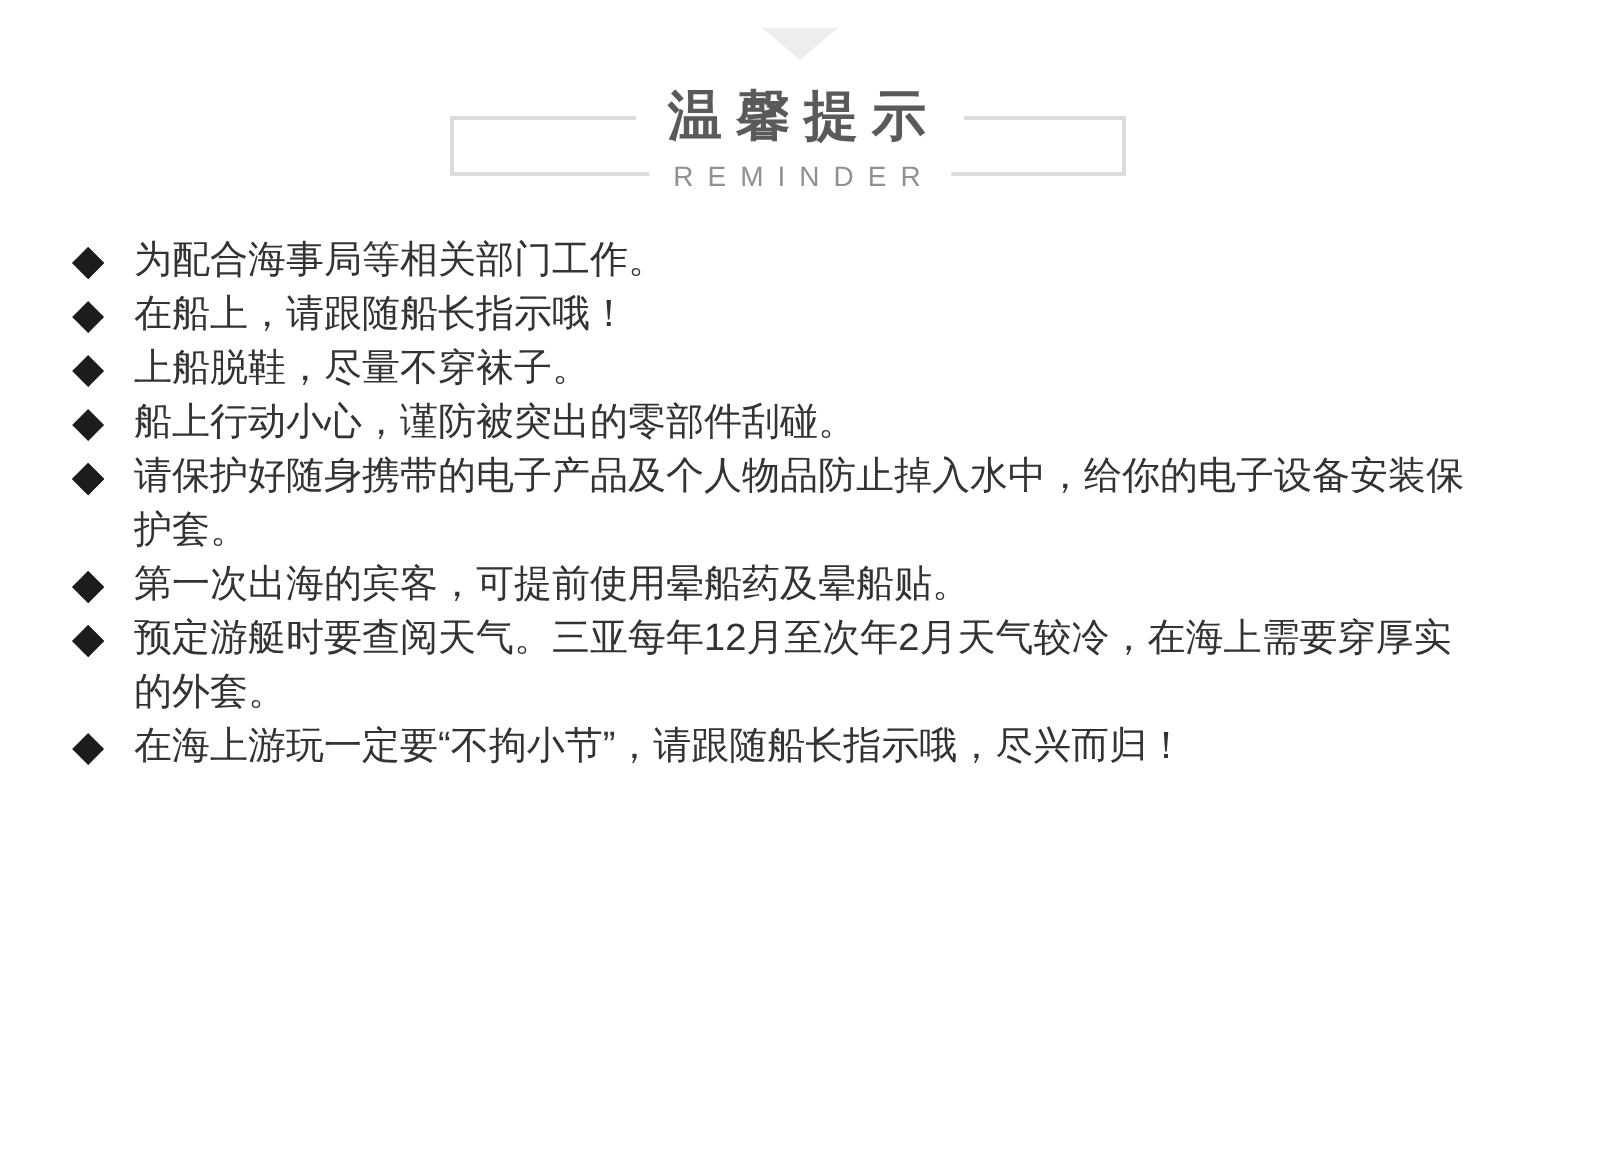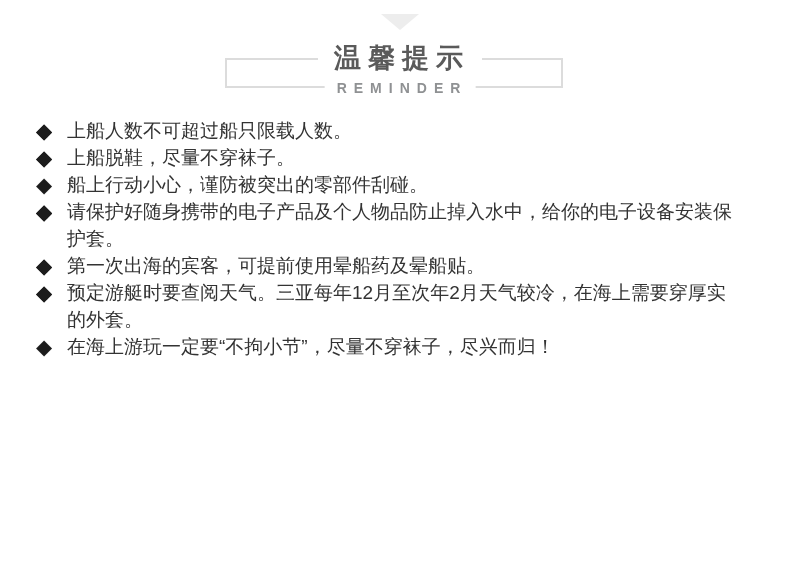--- a/index.html
+++ b/index.html
@@ -37,21 +37,20 @@
     white-space: nowrap;
   }
   .subtitle {
     position: absolute; top: 80px; left: 50%;
     transform: translateX(-50%);
     background: #ffffff;
     padding: 0 8px 0 12px;
     font-size: 14px; letter-spacing: 7px;
     color: #8f9193; line-height: 16px;
     white-space: nowrap;
-    font-weight: bold;
   }
 
   
   .list {
     position: absolute; left: 67px; top: 117px;
     width: 676px; list-style: none;
   }
   .item {
     position: relative;
     font-size: 19px; line-height: 27px;
@@ -79,25 +78,26 @@
   <div class="subtitle">REMINDER</div>
 
   <ul class="list">
 
       <li class="item">
         <span class="bullet">◆</span>
       </li>
 
       <li class="item">
         <span class="bullet">◆</span>
-        <span>上船人数不可超过船只限载人数。</span>
+        <span>为配合海事局等相关部门工作。</span>
       </li>
 
       <li class="item">
         <span class="bullet">◆</span>
+        <span>在船上，请跟随船长指示哦！</span>
       </li>
 
       <li class="item">
         <span class="bullet">◆</span>
         <span>上船脱鞋，尽量不穿袜子。</span>
       </li>
 
       <li class="item">
         <span class="bullet">◆</span>
         <span>船上行动小心，谨防被突出的零部件刮碰。</span>
@@ -129,17 +129,17 @@
         <span class="bullet">◆</span>
       </li>
 
       <li class="item">
         <span class="bullet">◆</span>
         <span>预定游艇时要查阅天气。三亚每年12月至次年2月天气较冷，在海上需要穿厚实的外套。</span>
       </li>
 
       <li class="item">
         <span class="bullet">◆</span>
-        <span>在海上游玩一定要“不拘小节”，尽量不穿袜子，尽兴而归！</span>
+        <span>在海上游玩一定要“不拘小节”，请跟随船长指示哦，尽兴而归！</span>
       </li>
     </ul>
 
 </div>
 
 </body></html>

